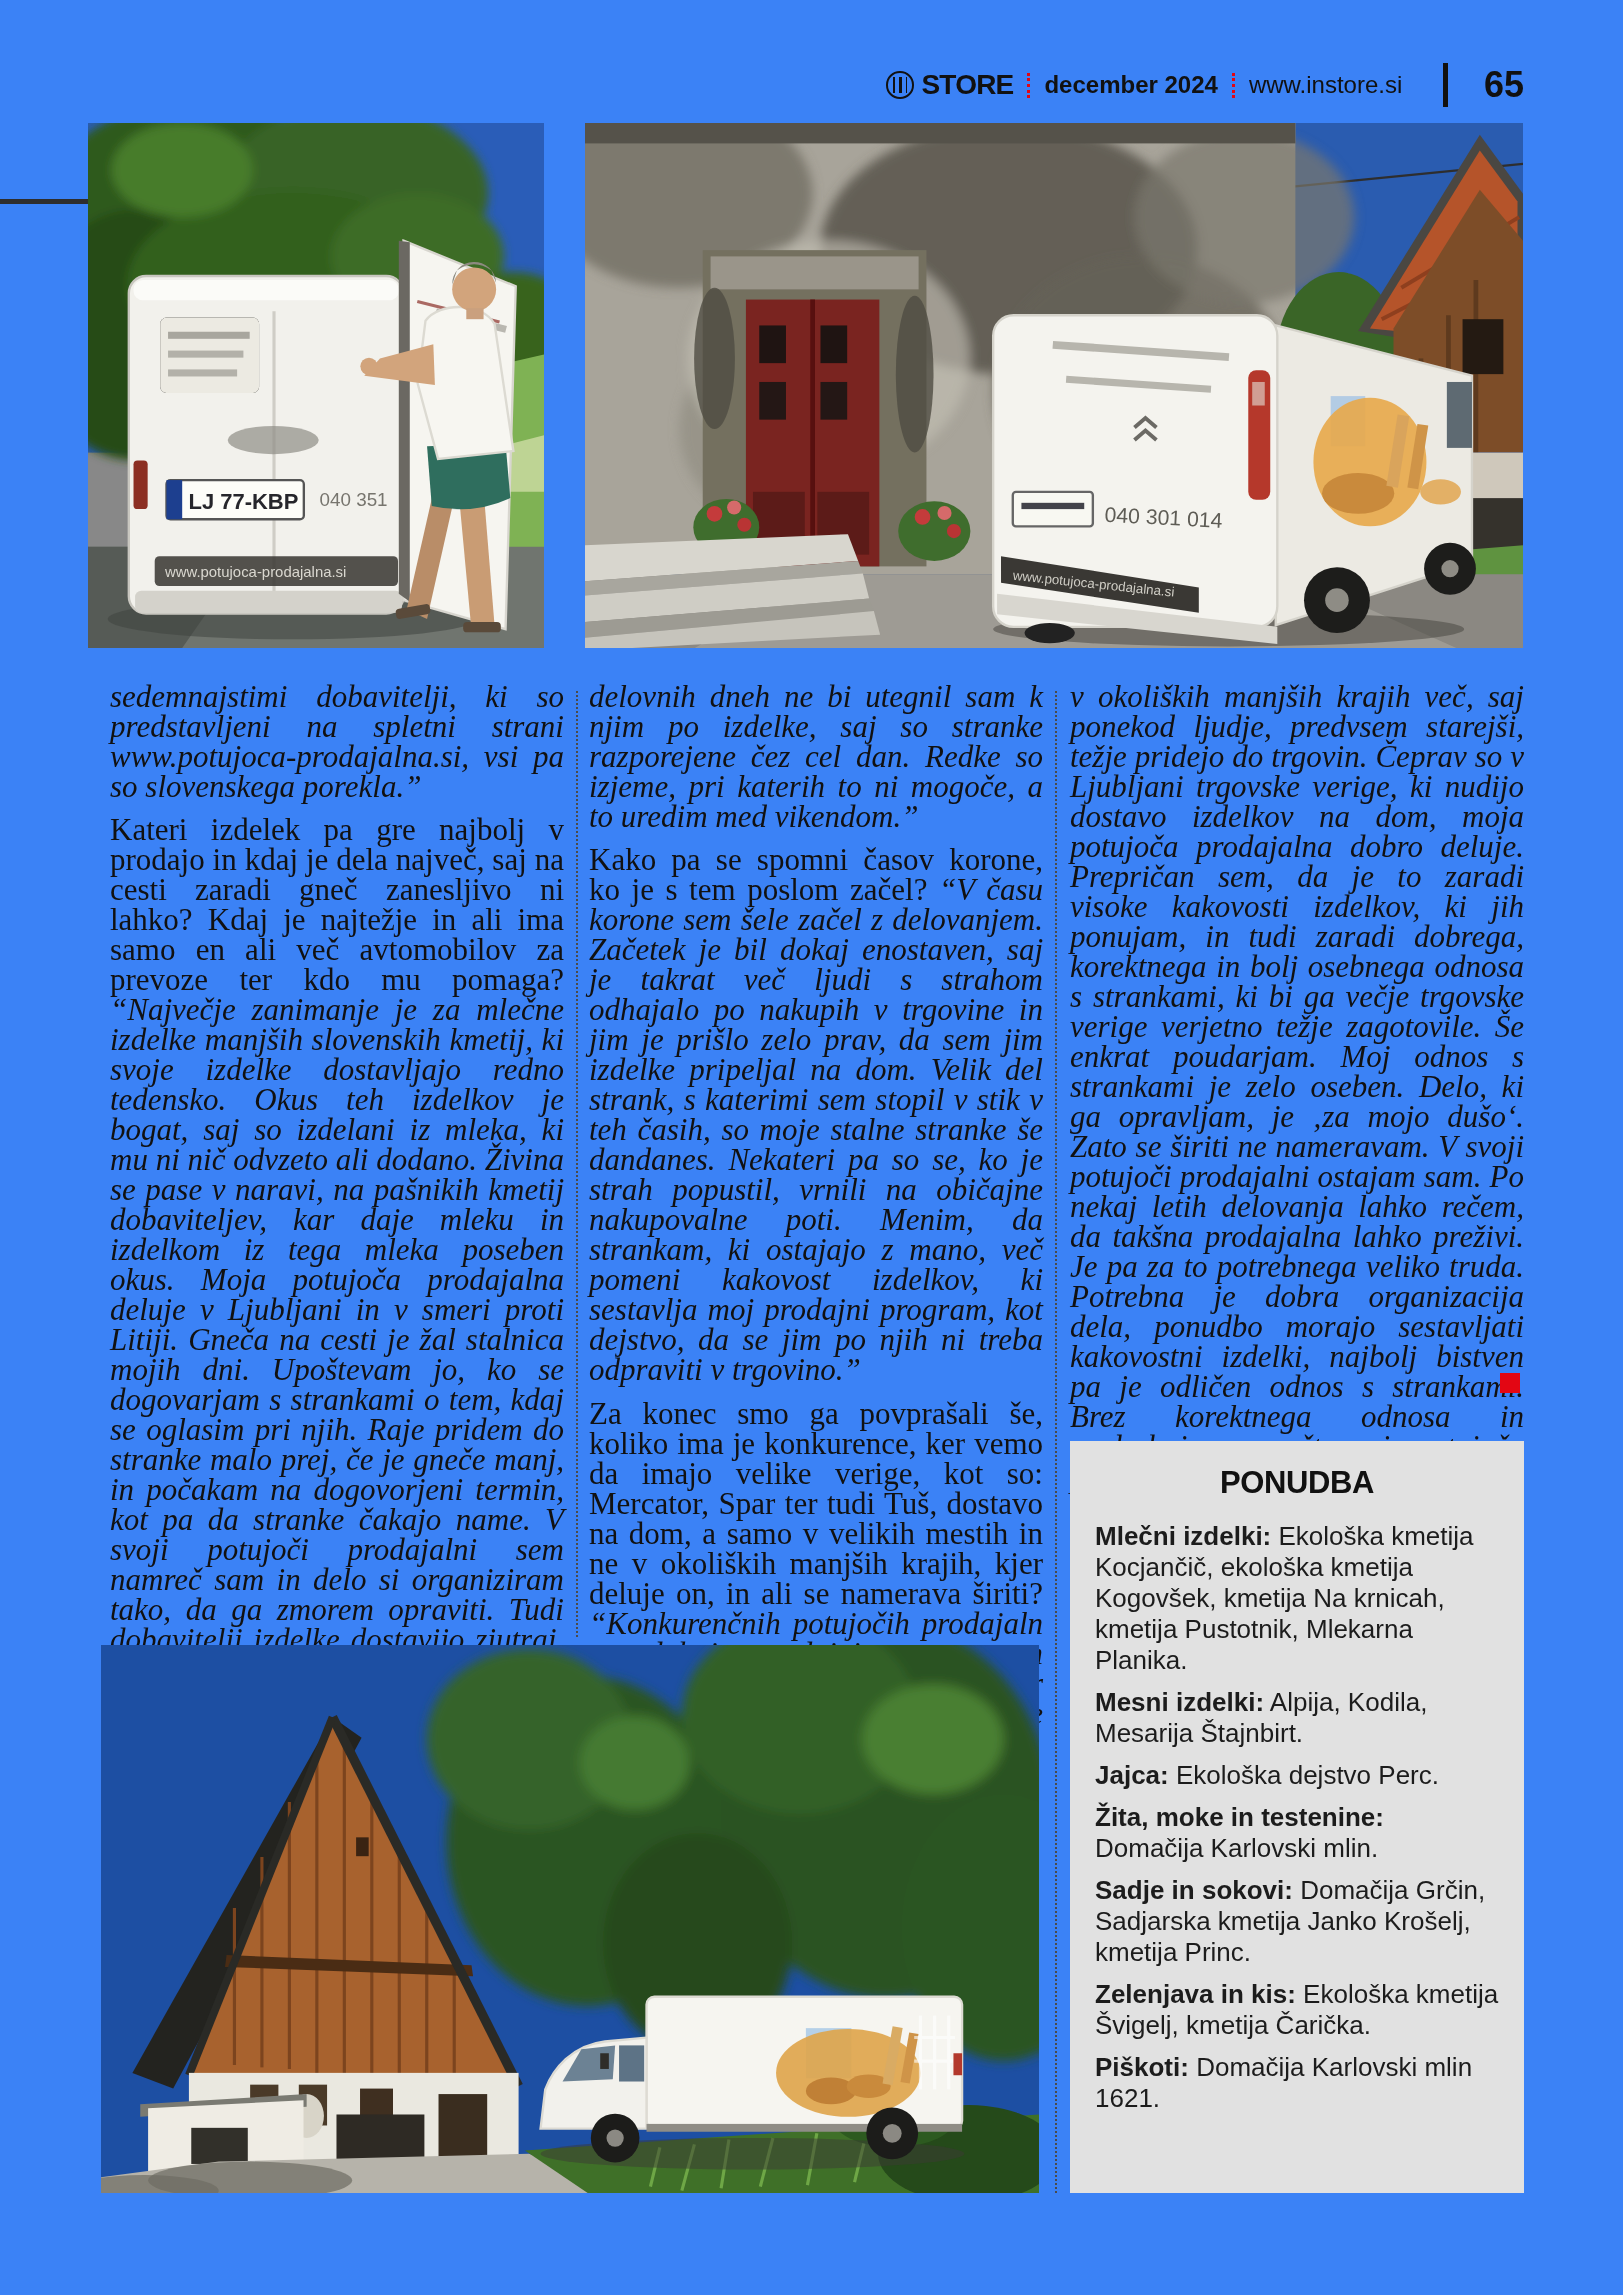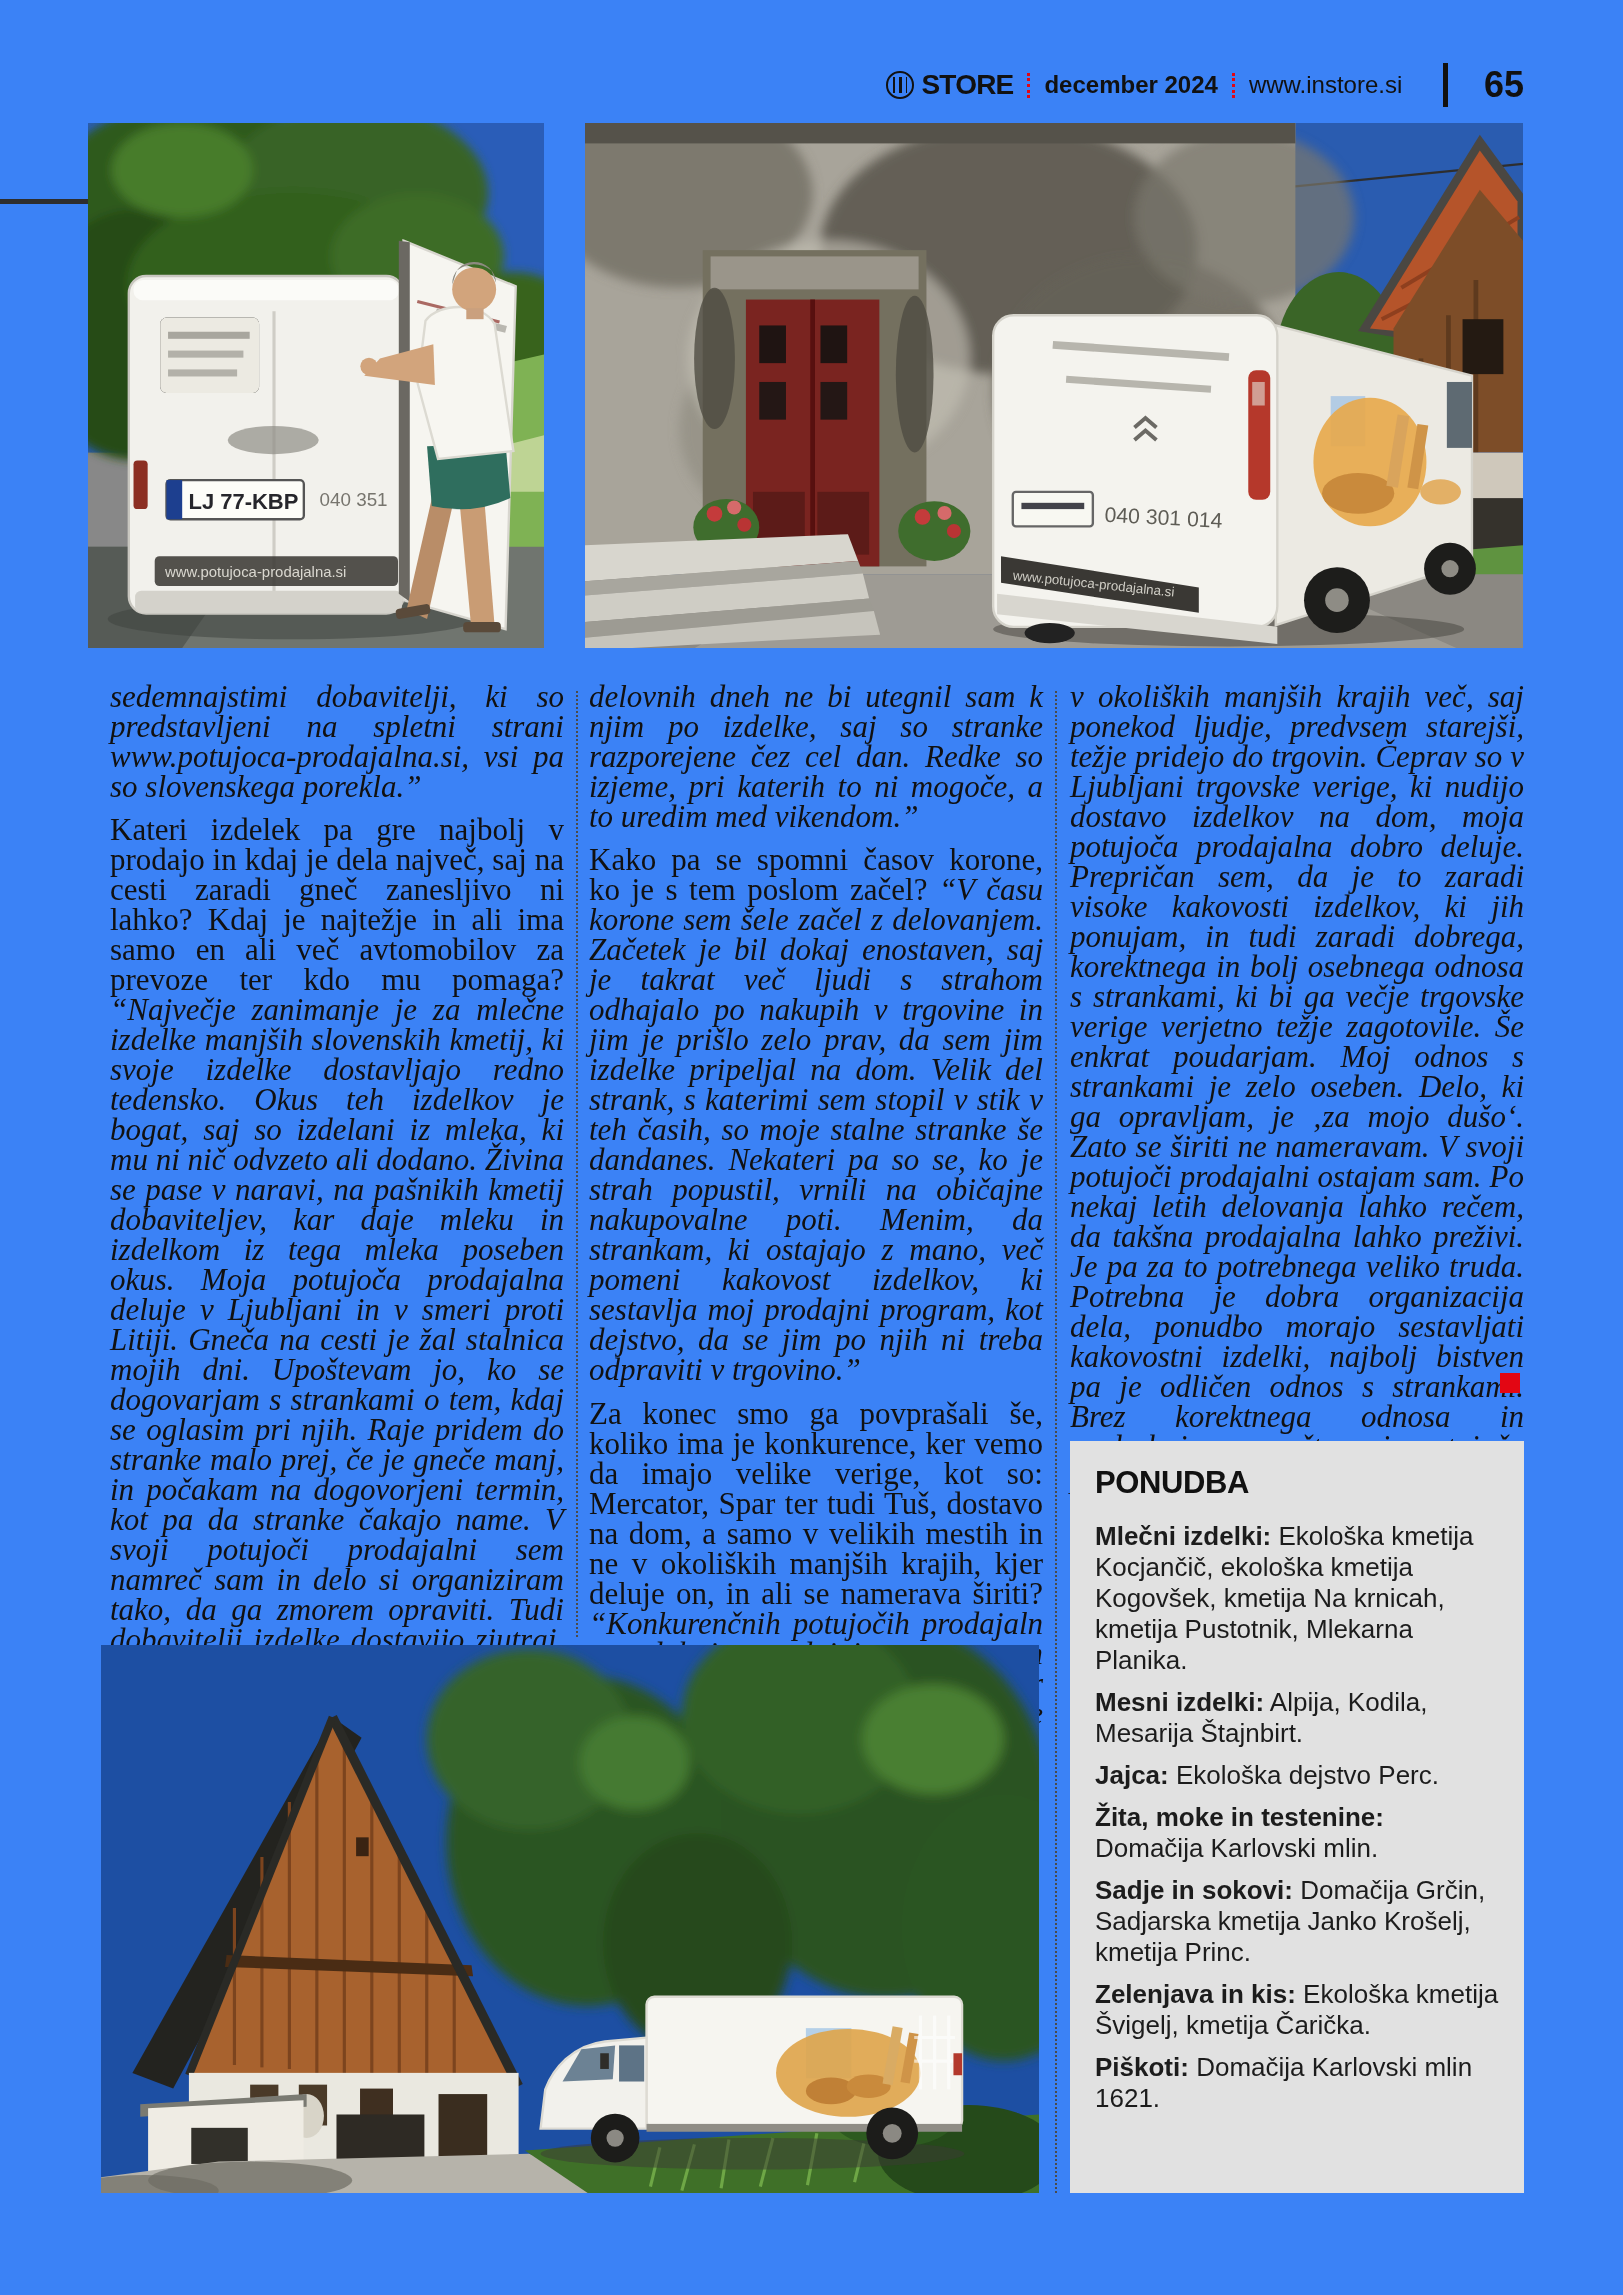--- a/index.html
+++ b/index.html
@@ -47,21 +47,21 @@
   .col p{margin:0 0 13.4px 0;}
   .it{font-style:italic;}
   .rm{font-style:normal;}
   .end-square{position:absolute; left:1500px; top:1373px; width:20.4px; height:20.4px; background:#e30613;}
   
   .ponudba{
     position:absolute; left:1070px; top:1441px; width:454px; height:752px;
     background:#e1e1e1; box-sizing:border-box; padding:23.6px 25px 19px 25px;
     font-family:"Liberation Sans", sans-serif; color:#1c1c1c;
   }
-  .ponudba h2{margin:0 0 20.4px 0; font-size:31px; font-weight:800; letter-spacing:-0.4px; color:#111;}
+  .ponudba h2{margin:0 0 20.4px 0; font-size:31px; font-weight:800; letter-spacing:-0.4px; color:#111;text-align:center;}
   .ponudba .item{font-size:26px; line-height:31px; margin-bottom:11px;}
   .ponudba .lbl{font-weight:700;}
 </style>
 </head>
 <body>
 
 <div class="page">
 
   <div class="header">
     <span class="logo-circle"></span>

